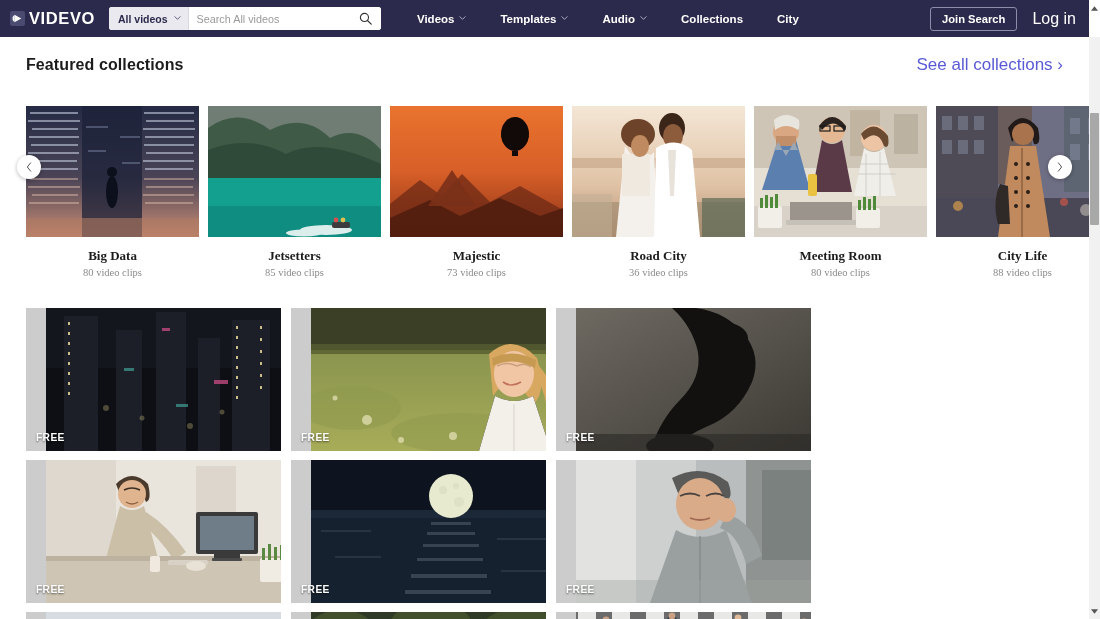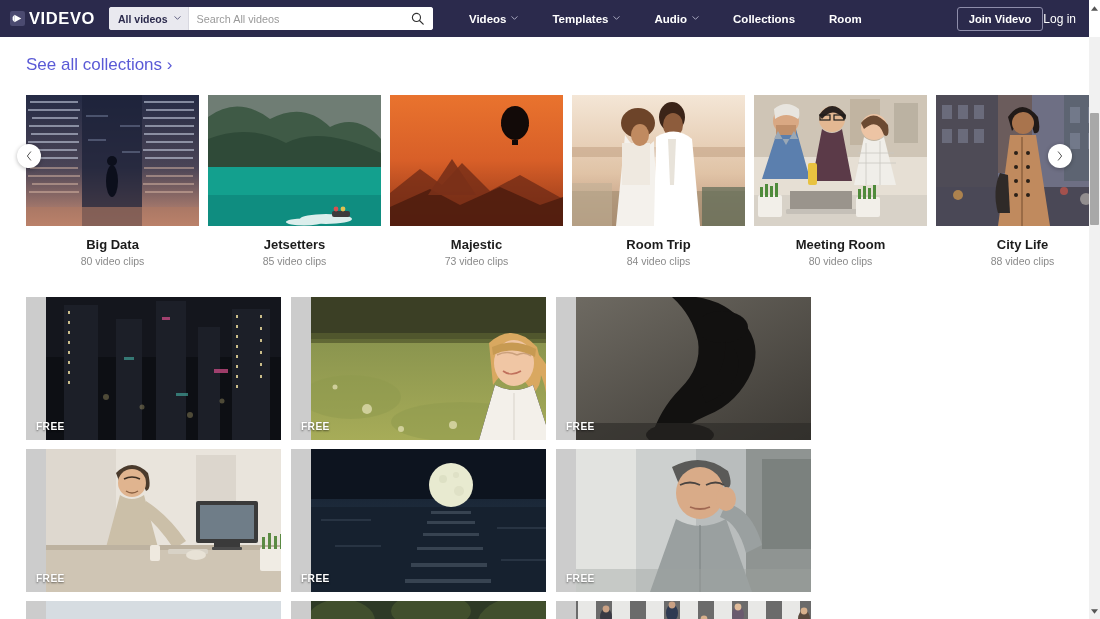--- a/index.html
+++ b/index.html
@@ -34,21 +34,21 @@
     font-size: 16.5px;
     font-weight: bold;
     letter-spacing: 0.6px;
   }
 
   .searchwrap {
     display: flex; align-items: center;
     height: 23px;
     background: #ffffff;
     border-radius: 3px;
-    width: 324px;
+    width: 272px;
     overflow: hidden;
   }
   .sel {
     display: flex; align-items: center;
     height: 23px;
     padding: 0 7px 0 9px;
     background: #e9e9ef;
     border-right: 1px solid #d8d8e0;
     font-size: 10.5px;
     font-weight: bold;
@@ -103,21 +103,22 @@
     color: #ffffff;
     font-size: 11.2px;
     font-weight: bold;
     padding: 5px 11px;
     background: transparent;
     cursor: pointer;
     font-family: "Liberation Sans", sans-serif;
   }
   .btn-login {
     color: #ffffff;
-    font-size: 12px;
+    font-size: 16px;
+    margin-left: 15px;
     cursor: pointer;
   }
 
   
   .page {
     position: absolute; top: 37px; left: 0;
     width: 1089px;
     background: #fff;
   }
 
@@ -136,22 +137,23 @@
     font-size: 17px;
     color: #5a5ad6;
     cursor: pointer;
     font-weight: normal;
     white-space: nowrap;
   }
 
   
   .carousel {
     position: relative;
-    margin-top: 12px;
+    margin-top: 23px;
     padding: 8px 26px;
+    font-family: Liberation Serif, serif;
   }
   .carousel-track {
     display: flex;
     gap: 9px;
   }
   .coll { width: 173px; }
   .coll-thumb {
     width: 173px; height: 131px;
     overflow: hidden;
     background: #ddd;
@@ -292,33 +294,34 @@
     <div class="navitem">
       <span>Audio</span>
       <svg class="caret" viewBox="0 0 10 6">
         <path d="M1 1 L5 5 L9 1" fill="none" stroke="#c9c9dd" stroke-width="1.2" stroke-linecap="round"></path>
         </svg>
     </div>
     <div class="navitem">
       <span>Collections</span>
     </div>
     <div class="navitem">
-      <span>Room</span>
+      <span>City</span>
     </div>
   </div>
 
   <div class="authwrap">
-    <button class="btn-join">Join Videvo</button>
+    <button class="btn-join">Join Search</button>
     <span class="btn-login">Log in</span>
   </div>
 </div>
 
 <div class="page">
 
   <div class="section-head">
+    <div class="section-title">Featured collections</div>
     <div class="see-all">See all collections ›</div>
   </div>
 
   <div class="carousel">
 
     <button class="carousel-btn prev">
       <svg width="8" height="10" viewBox="0 0 8 12">
         <path d="M6 1 L2 6 L6 11" fill="none" stroke="#555" stroke-width="1.2" stroke-linecap="round"></path>
         </svg>
     </button>
@@ -452,22 +455,22 @@
             <g>
               <ellipse cx="100" cy="22" rx="13" ry="15" fill="#3b2418"></ellipse>
               <ellipse cx="101" cy="30" rx="10" ry="12" fill="#8d5c3c"></ellipse>
               <path d="M84 42 Q104 30 120 44 L128 131 L82 131 Z" fill="#ffffff"></path>
               <path d="M96 44 L104 44 L102 90 L98 90 Z" fill="#e8e3da"></path>
             </g>
             <rect x="130" y="92" width="43" height="39" fill="#5d6a55" opacity="0.7"></rect>
             <rect x="0" y="88" width="40" height="43" fill="#c0ae96" opacity="0.55"></rect>
           </svg>
         </div>
-        <div class="coll-name">Room Trip</div>
-        <div class="coll-count">84 video clips</div>
+        <div class="coll-name">Road City</div>
+        <div class="coll-count">36 video clips</div>
       </div>
 
       <div class="coll">
         <div class="coll-thumb">
           <svg viewBox="0 0 173 131" preserveAspectRatio="none">
             <rect width="173" height="131" fill="#e6dfd4"></rect>
             <rect x="0" y="0" width="173" height="62" fill="#cfc5b6"></rect>
             <rect x="96" y="4" width="30" height="46" fill="#b8a892" opacity="0.6"></rect>
             <rect x="140" y="8" width="24" height="40" fill="#a8a08e" opacity="0.5"></rect>
             <g>

